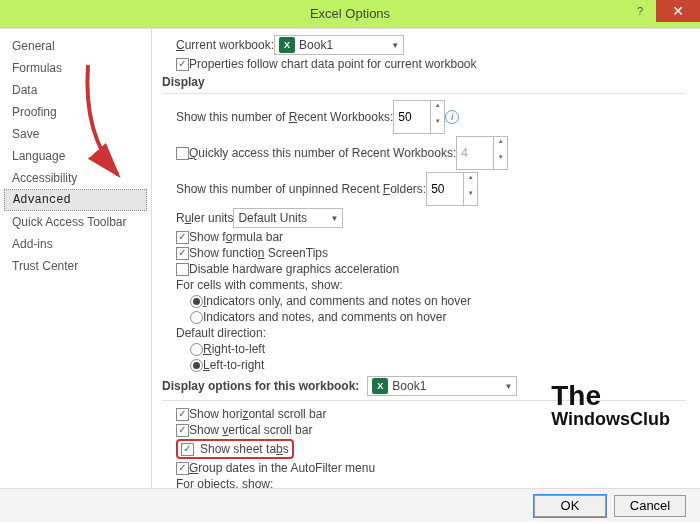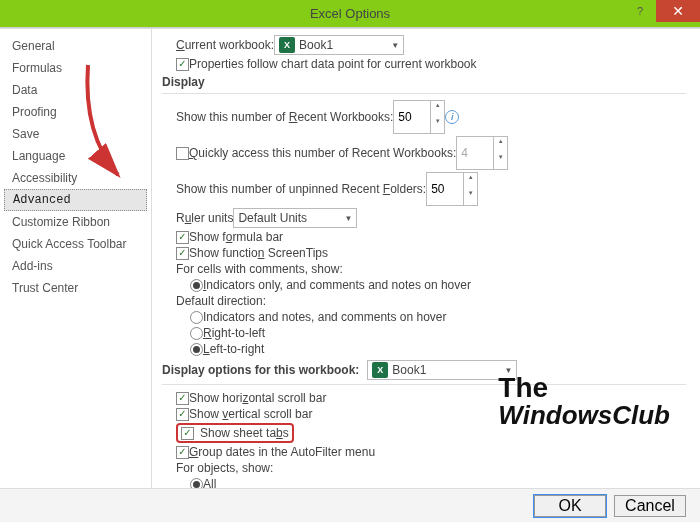--- a/index.html
+++ b/index.html
@@ -1,18 +1,18 @@
 <!DOCTYPE html>
 <html><head>
 <meta charset="utf-8">
 <style>
 * { box-sizing: border-box; margin: 0; padding: 0; font-family: "Segoe UI", Tahoma, sans-serif; font-size: 12px; }
 body { background: #fff; width: 700px; height: 524px; position: relative; overflow: hidden; }
 
-.titlebar { height: 28px; background: #84cc16; border-bottom: 1px solid #ccc; display: flex; align-items: center; position: relative; }
+.titlebar { height: 28px; background: #bef264; border-bottom: 1px solid #ccc; display: flex; align-items: center; position: relative; }
 .titlebar .title { position: absolute; left: 50%; transform: translateX(-50%); color: #444; font-size: 13px; }
 .titlebar .btns { position: absolute; right: 0; top: 0; display: flex; height: 22px; }
 .titlebar .btn { width: 32px; height: 22px; display: flex; align-items: center; justify-content: center; font-size: 11px; color: #555; }
 .titlebar .btn.close { background: #c74632; color: #fff; width: 44px; font-size: 14px; }
 
 .shell { display: flex; height: 460px; border-top: 1px solid #ddd; }
 
 .sidebar { width: 152px; padding: 6px 0; border-right: 1px solid #ddd; }
 .sidebar .item { padding: 4px 12px; color: #555; cursor: default; }
 .sidebar .item.selected { background: #e6e6e6; border: 1px dotted #888; margin: 0 4px; padding: 3px 8px; color: #222; font-family: Liberation Mono, monospace; }
@@ -40,24 +40,24 @@
 .excel-icon { width: 16px; height: 16px; background: #1f7246; color: #fff; font-size: 9px; font-weight: bold; display: inline-flex; align-items: center; justify-content: center; border-radius: 2px; }
 
 .info-icon { width: 14px; height: 14px; border: 1px solid #5b9bd5; border-radius: 50%; color: #5b9bd5; font-size: 9px; font-style: italic; font-weight: bold; display: inline-flex; align-items: center; justify-content: center; }
 
 .highlight-box { border: 2px solid #c33; border-radius: 4px; padding: 1px 3px; display: inline-flex; align-items: center; gap: 6px; }
 
 .arrow-svg { position: absolute; left: 78px; top: 55px; pointer-events: none; }
 
 .watermark { position: absolute; right: 30px; bottom: 60px; text-align: left; color: #111; }
 .watermark .l1 { font-size: 28px; font-weight: 700; line-height: 1; }
-.watermark .l2 { font-size: 26px; font-weight: 700; line-height: 1; font-style: italic; }
+.watermark .l2 { font-size: 18px; font-weight: 700; line-height: 1; }
 
 .footer { height: 34px; border-top: 1px solid #ddd; display: flex; align-items: center; justify-content: flex-end; gap: 8px; padding-right: 14px; background: #f4f4f4; }
-.footer button { width: 72px; height: 22px; border: 1px solid #999; background: #f0f0f0; font-size: 16px; }
+.footer button { width: 72px; height: 22px; border: 1px solid #999; background: #f0f0f0; font-size: 13px; }
 .footer button.ok { outline: 1px solid #3b8dee; }
 
 .disabled { color: #aaa; }
 .disabled .cb, .disabled .spin input { color: #aaa; }
 </style>
 </head>
 <body>
 
 <div class="titlebar">
   <span class="title">Excel Options</span>
@@ -71,21 +71,20 @@
 
   <div class="sidebar">
     <div class="item">General</div>
     <div class="item">Formulas</div>
     <div class="item">Data</div>
     <div class="item">Proofing</div>
     <div class="item">Save</div>
     <div class="item">Language</div>
     <div class="item">Accessibility</div>
     <div class="item selected">Advanced</div>
-    <div class="item">Customize Ribbon</div>
     <div class="item">Quick Access Toolbar</div>
     <div class="item">Add-ins</div>
     <div class="item">Trust Center</div>
   </div>
 
   <div class="right-pane">
 
     <div class="row indent1">
       <label><span class="u">C</span>urrent workbook:</label>
       <div class="dropdown" style="width:130px">
@@ -131,48 +130,52 @@
         <input value="50" style="">
         <div class="arrows">
             <span>▲</span>
             <span>▼</span>
           </div>
       </div>
     </div>
 
     <div class="row indent1">
       <label>R<span class="u">u</span>ler units</label>
-      <div class="dropdown" style="width:124px">
+      <div class="dropdown" style="width:110px">
         <span>Default Units</span>
         <span class="caret">▼</span>
       </div>
     </div>
 
     <div class="row indent1">
       <span class="cb">✓</span>
       <label>Show f<span class="u">o</span>rmula bar</label>
     </div>
     <div class="row indent1">
       <span class="cb">✓</span>
       <label>Show functio<span class="u">n</span> ScreenTips</label>
+    </div>
+    <div class="row indent1">
+      <span class="cb"></span>
+      <label>Disable hardware graphics acceleration</label>
     </div>
 
     <div class="row indent1">For cells with comments, show:</div>
     <div class="row indent2">
       <span class="radio">
           <span class="dot"></span>
         </span>
       <label><span class="u">I</span>ndicators only, and comments and notes on hover</label>
     </div>
-    <div class="row indent1">Default direction:</div>
-
     <div class="row indent2">
       <span class="radio"></span>
       <label>Indicators and notes, and comments on hover</label>
     </div>
+
+    <div class="row indent1">Default direction:</div>
     <div class="row indent2">
       <span class="radio"></span>
       <label><span class="u">R</span>ight-to-left</label>
     </div>
     <div class="row indent2">
       <span class="radio">
           <span class="dot"></span>
         </span>
       <label><span class="u">L</span>eft-to-right</label>
     </div>

